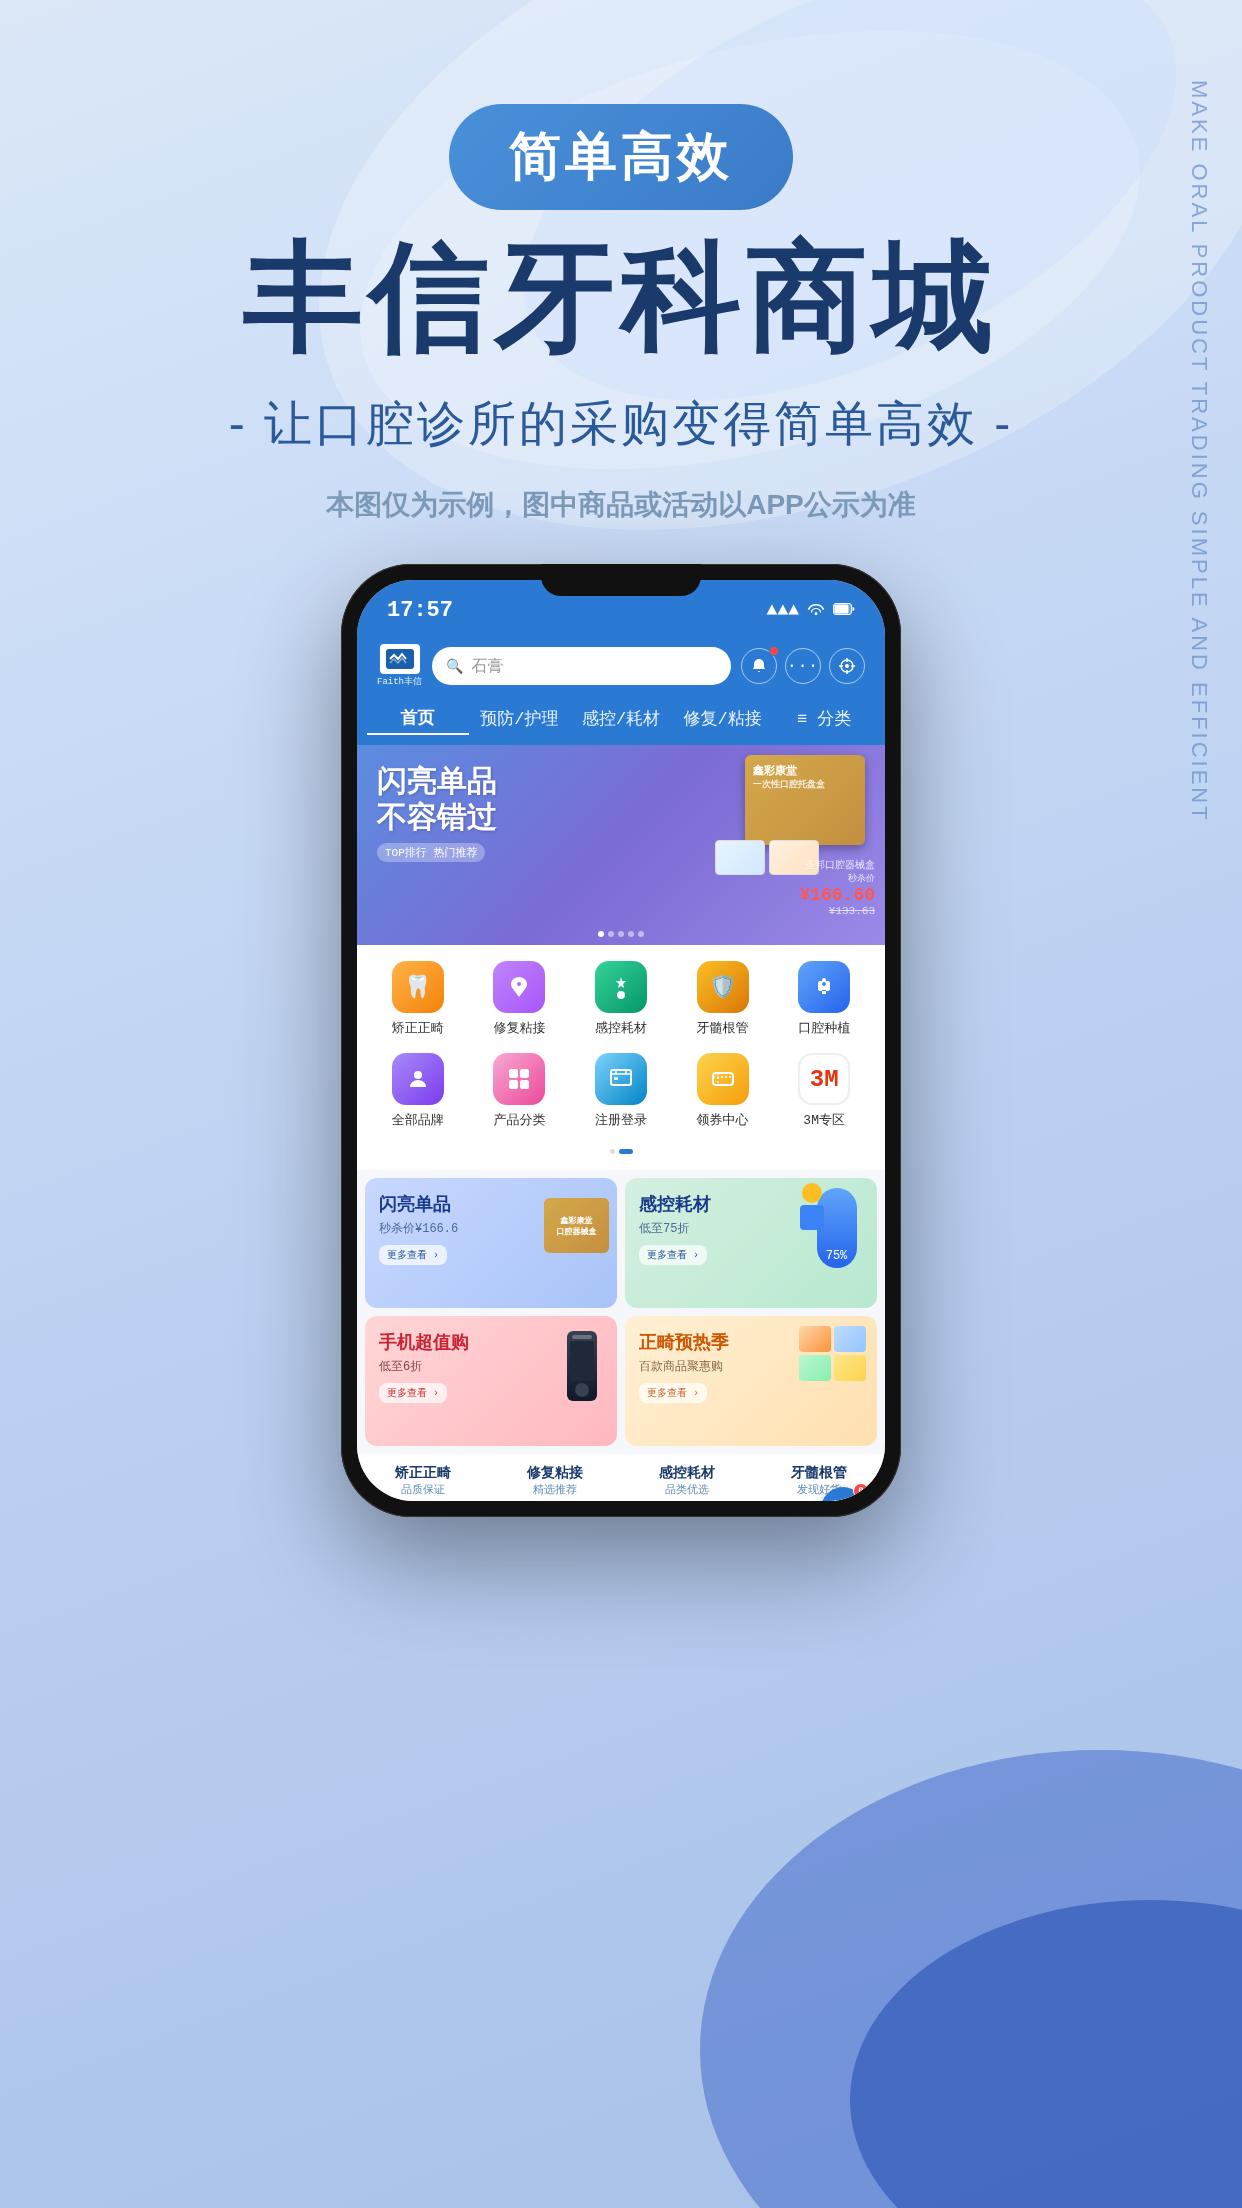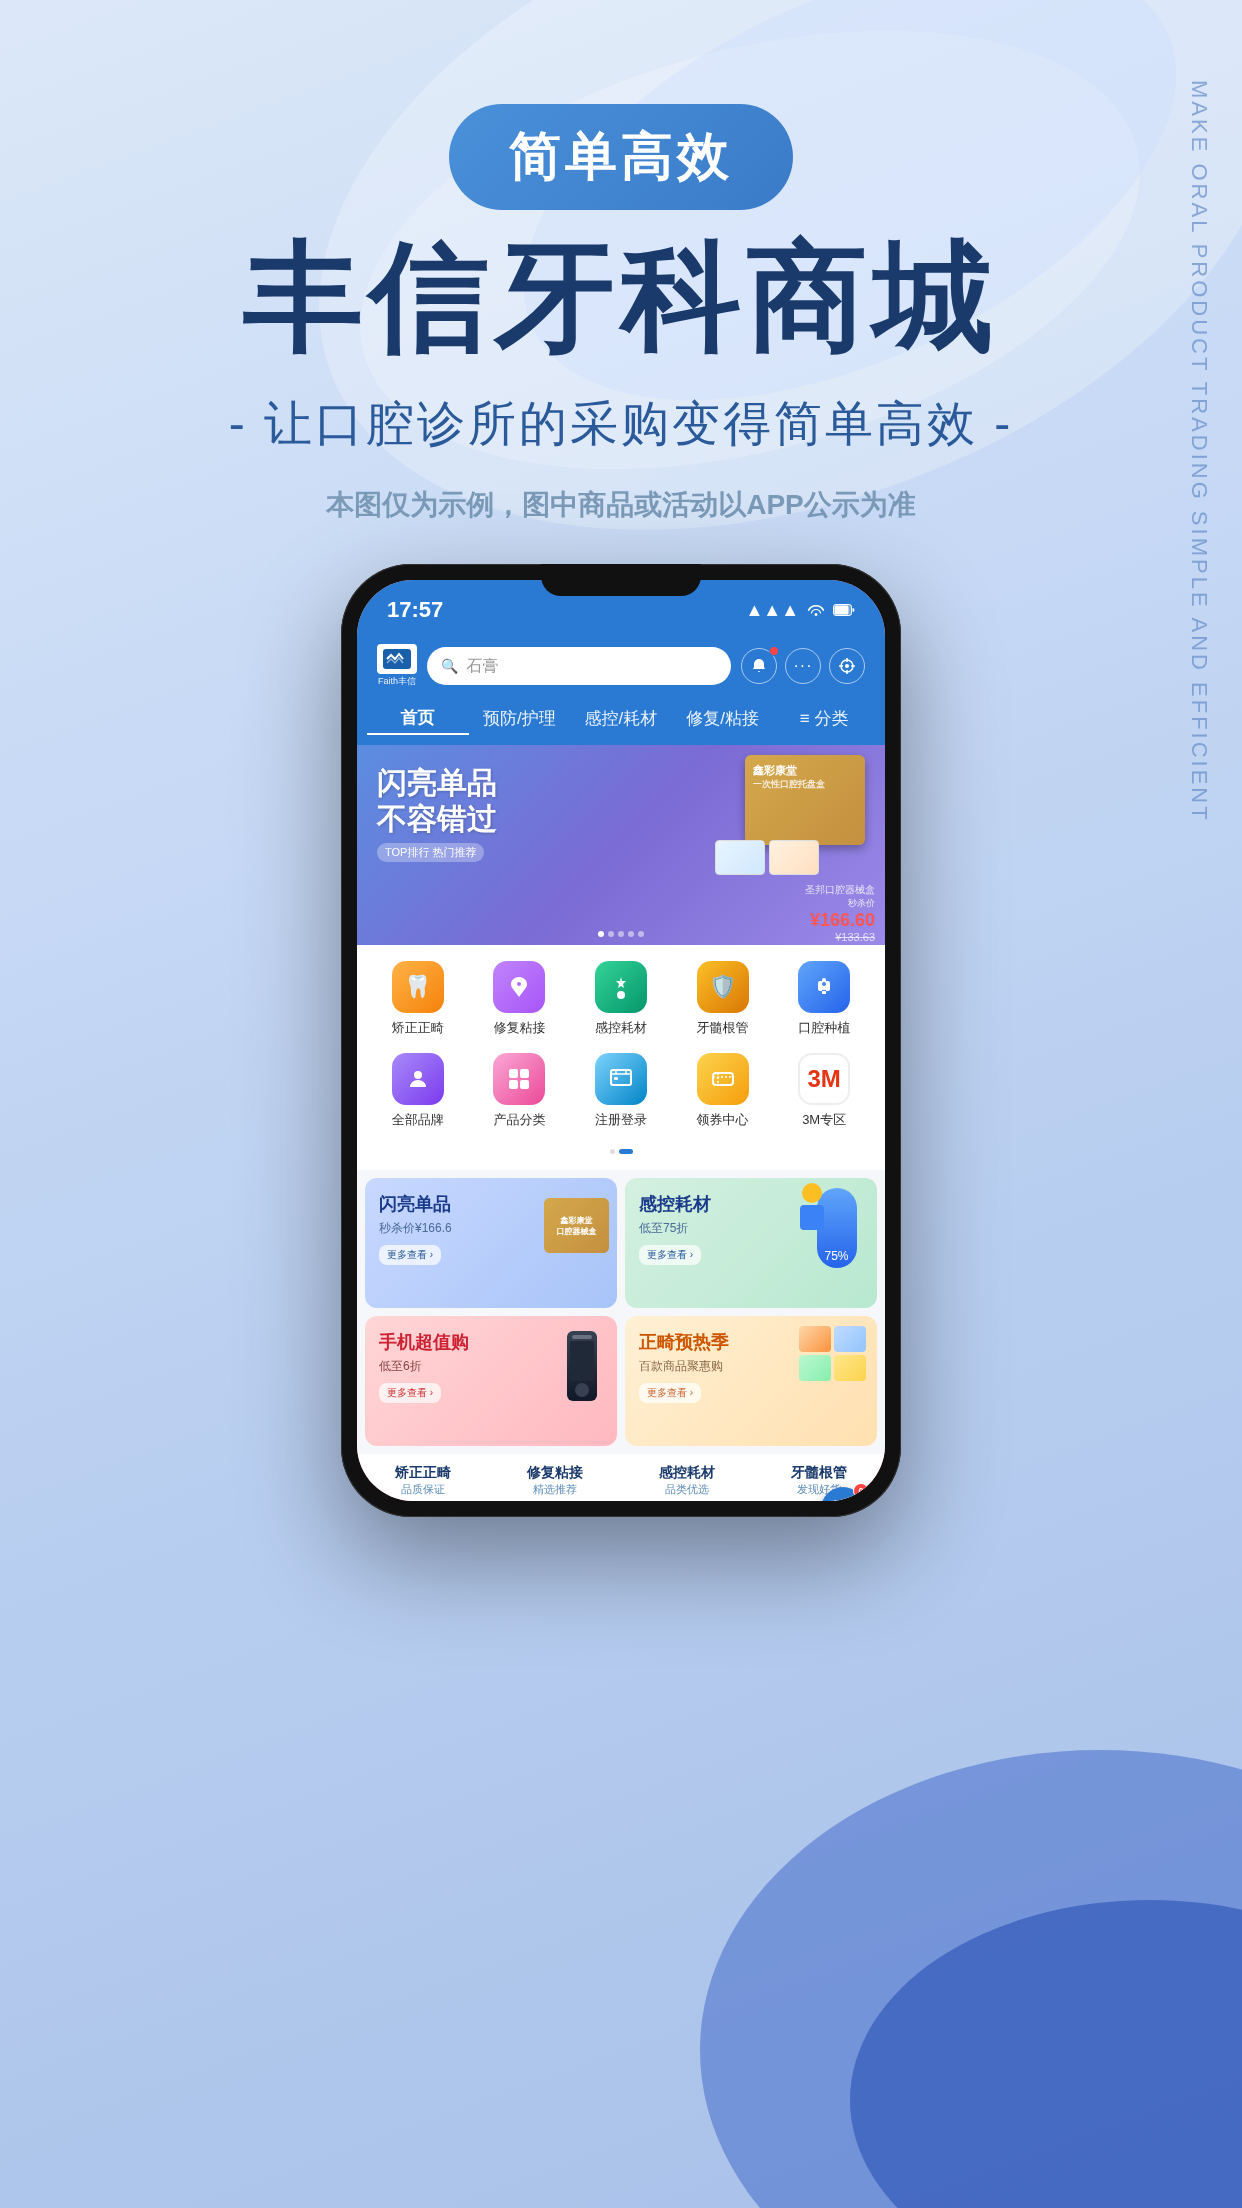--- a/index.html
+++ b/index.html
@@ -87,20 +87,21 @@
       padding: 16px;
       box-shadow: 0 40px 100px rgba(0,0,0,0.4), inset 0 0 0 1px #333;
       position: relative;
     }
 
     .phone-inner {
       background: #fca5a5;
       border-radius: 56px;
       overflow: hidden;
       position: relative;
+      font-family: Liberation Mono, monospace;
     }
 
     
     .phone-notch {
       position: absolute;
       top: 0; left: 50%;
       transform: translateX(-50%);
       width: 160px; height: 32px;
       background: #111;
       border-radius: 0 0 20px 20px;
@@ -275,21 +276,21 @@
       gap: 4px;
     }
     .product-small-item {
       width: 50px; height: 35px;
       background: white;
       border-radius: 4px;
       border: 1px solid #ddd;
     }
     .banner-price-info {
       position: absolute;
-      bottom: 2px;
+      bottom: 28px;
       right: 10px;
       text-align: right;
     }
     .banner-price-label {
       font-size: 10px;
       color: rgba(255,255,255,0.8);
     }
     .banner-price-main {
       font-size: 18px;
       font-weight: 900;

